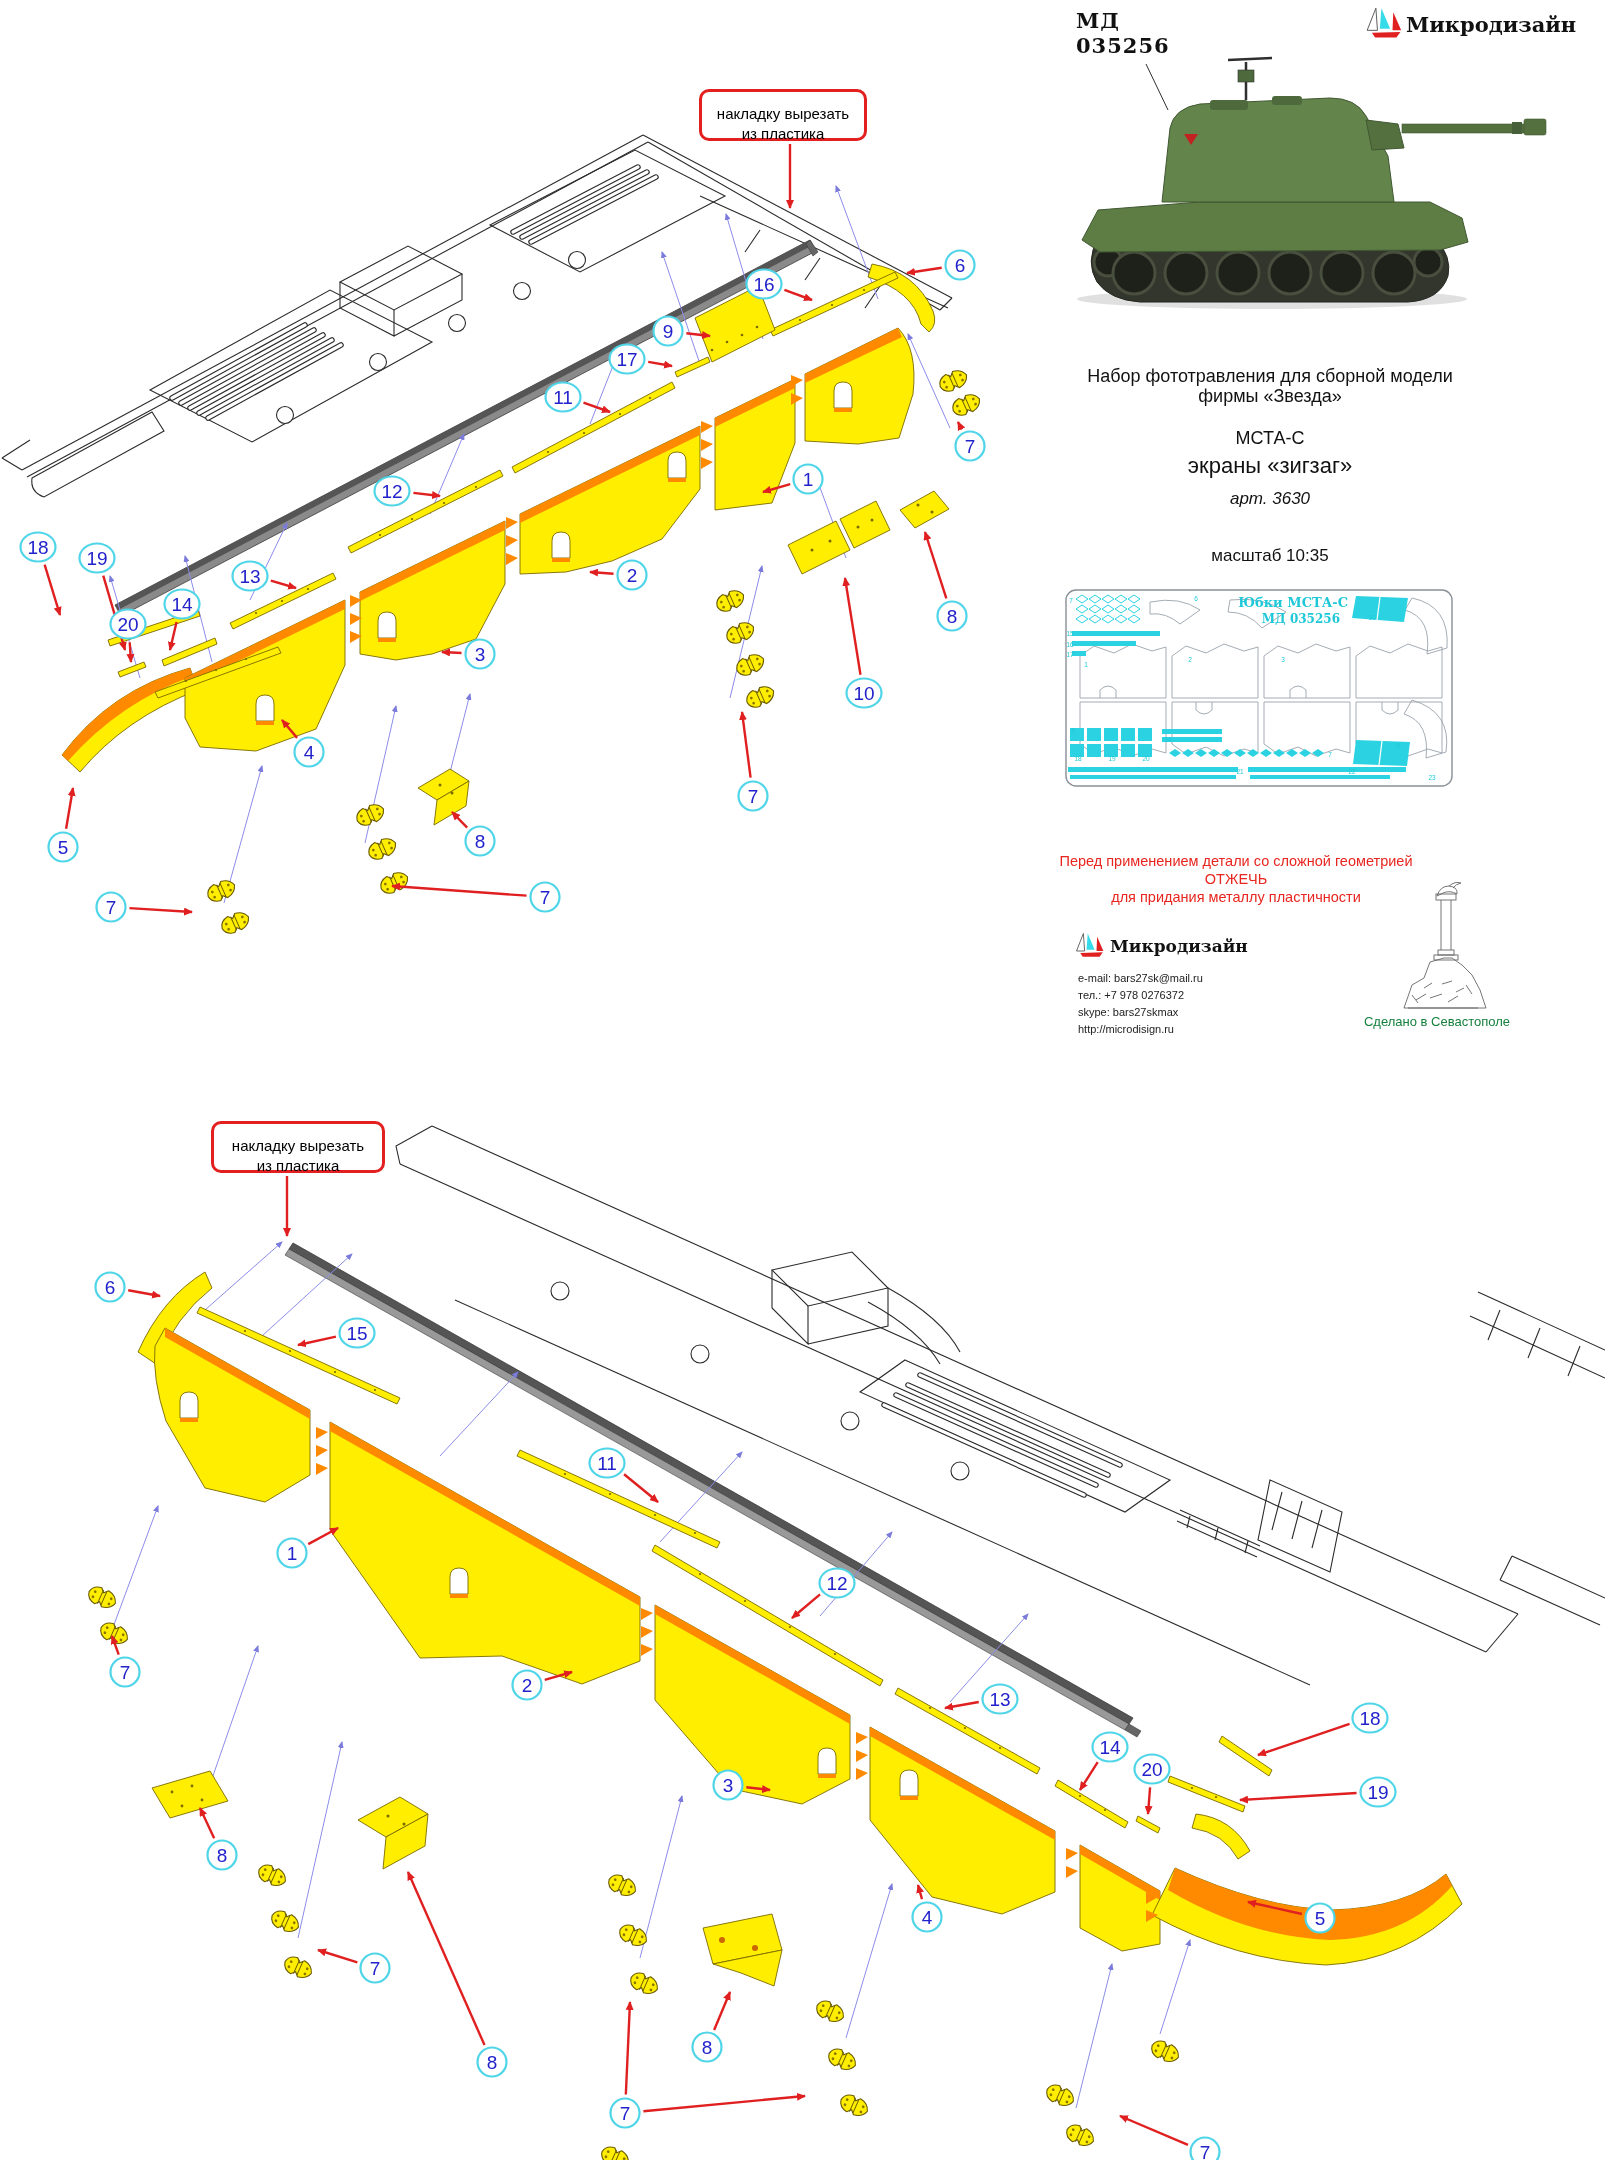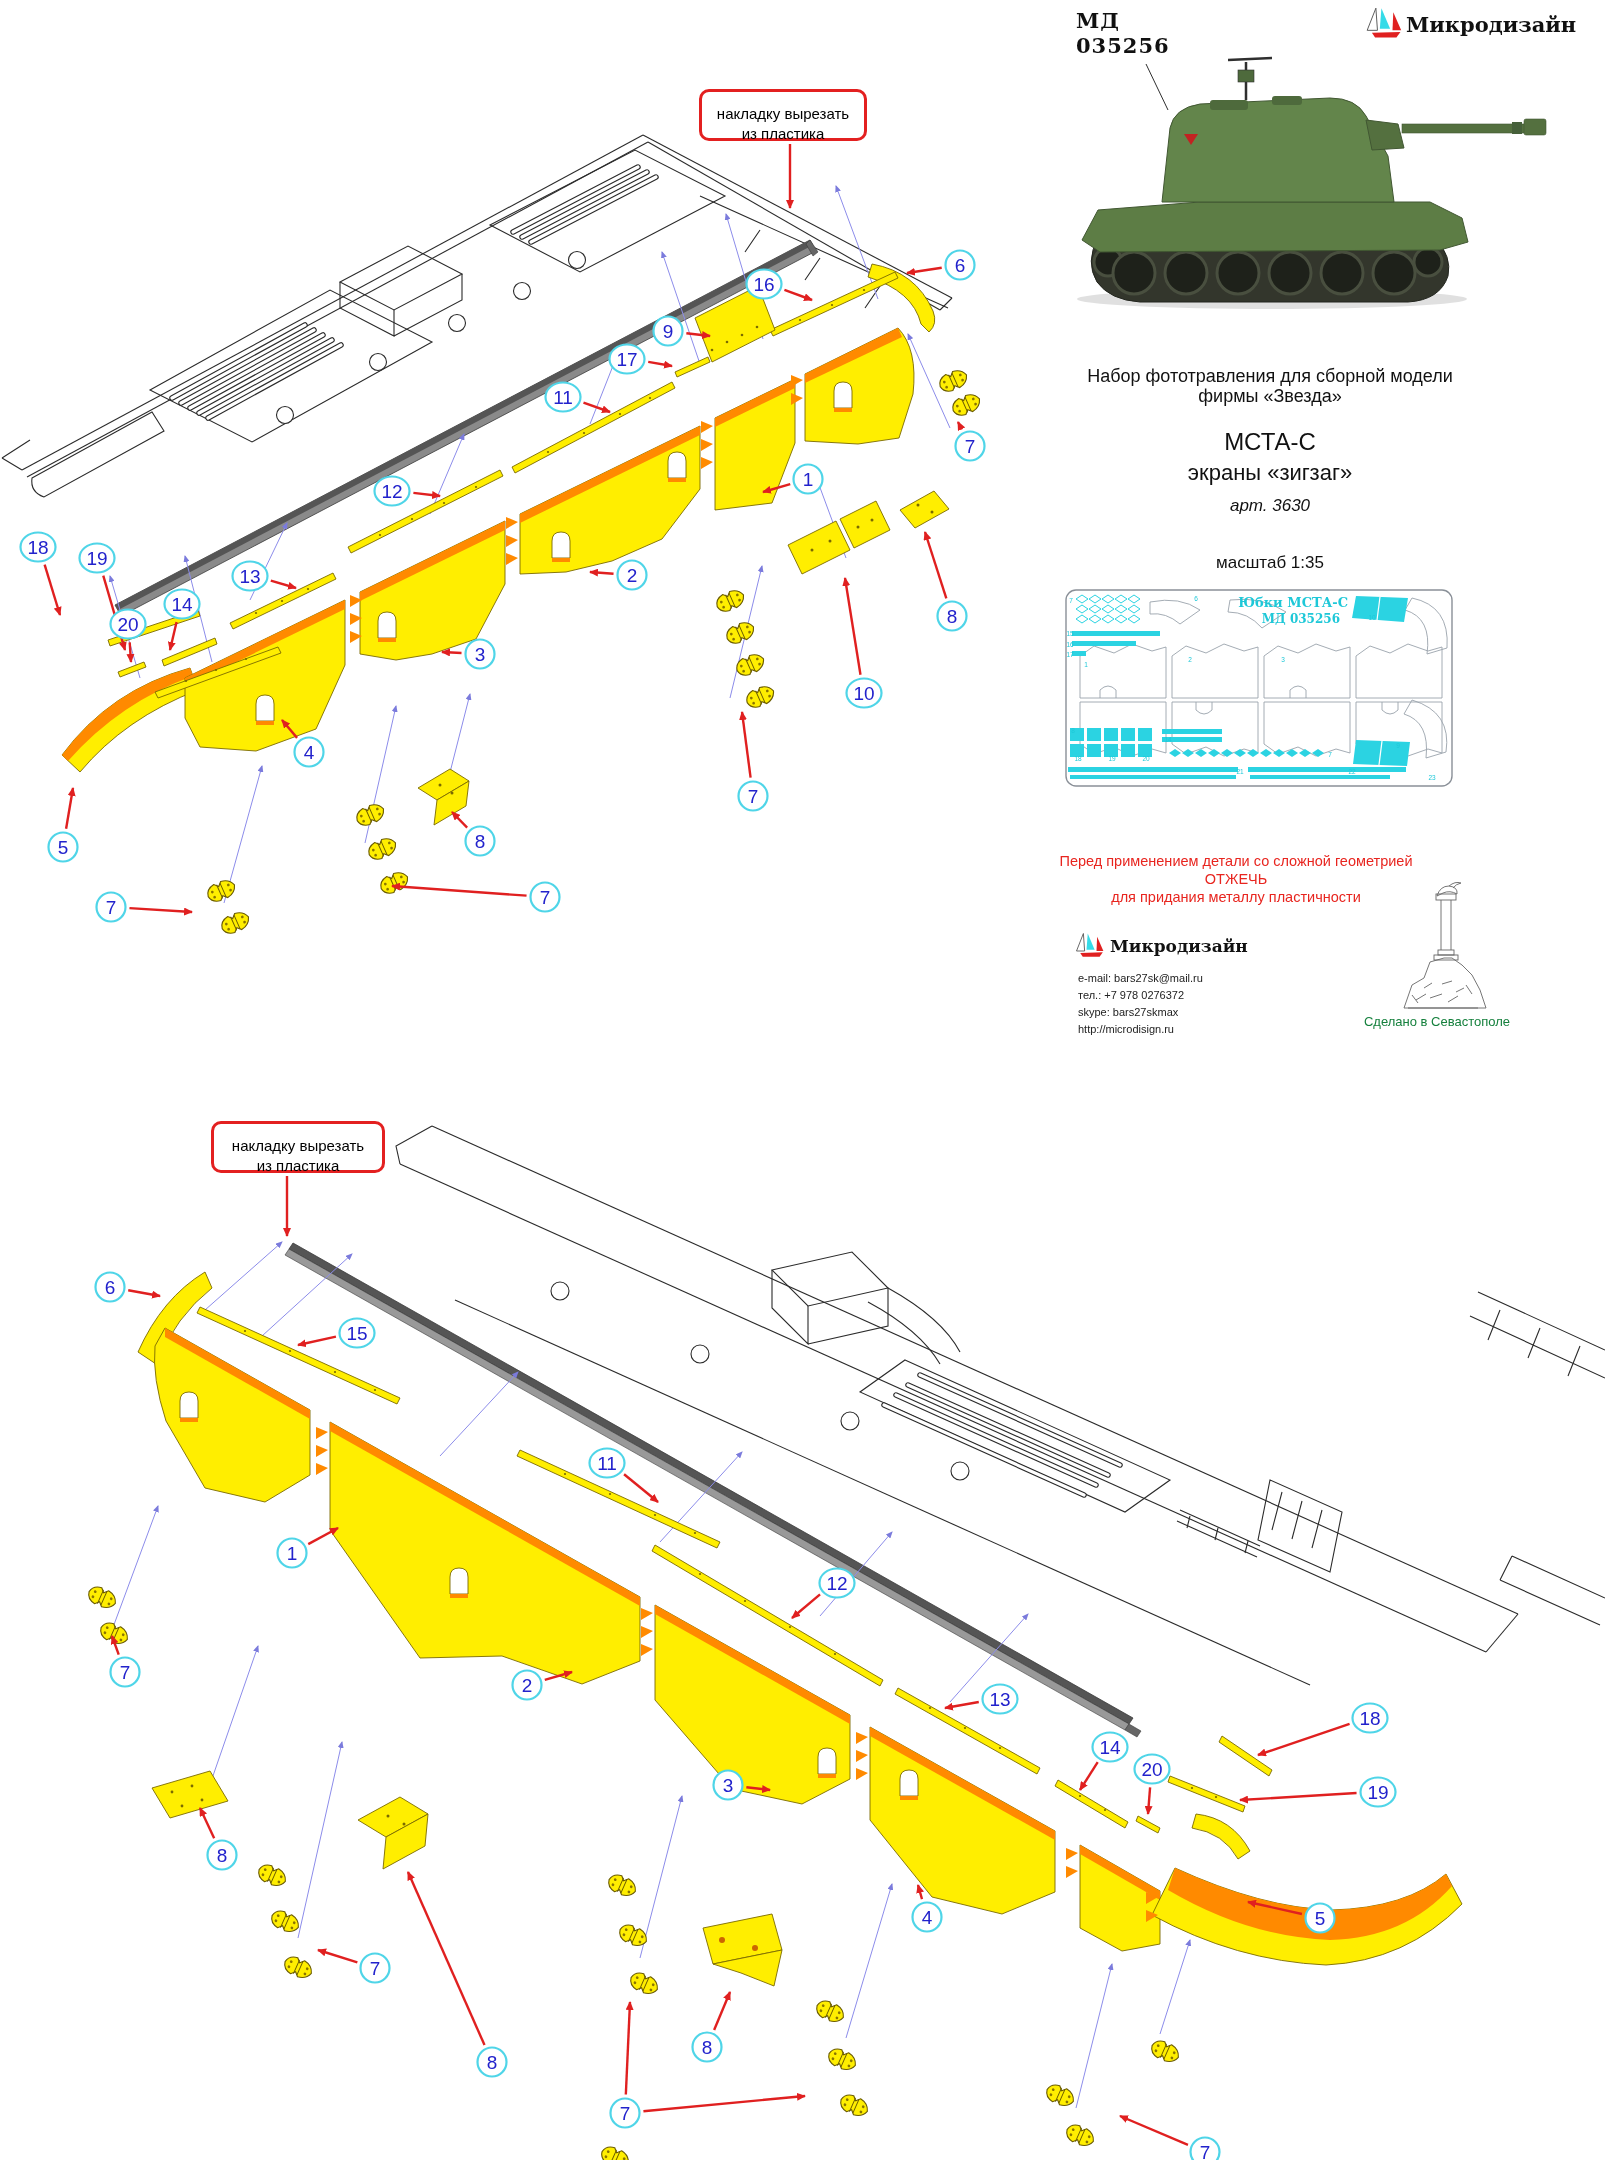--- a/index.html
+++ b/index.html
@@ -6,21 +6,21 @@
   .page{position:relative;width:1605px;height:2160px;background:#fff;overflow:hidden;
         font-family:"Liberation Sans",sans-serif;margin:0 auto;}
   svg.layer{position:absolute;left:0;top:0;pointer-events:none;}
   .abs{position:absolute;}
   .brandfont{font-family:"DejaVu Serif",serif;font-weight:bold;}
   .code{left:1076px;top:8px;width:130px;font-size:21px;color:#111;letter-spacing:1px;}
   .brand-top{left:1364px;top:2px;display:flex;align-items:center;gap:4px;}
   .brand-top .bt{font-size:21px;color:#111;}
   .titleblock{left:1060px;top:366px;width:420px;text-align:center;color:#111;}
   .titleblock .t1{font-size:18px;line-height:20px;}
-  .titleblock .t3{font-size:24px;margin-top:22px;}
+  .titleblock .t3{font-size:18px;margin-top:22px;}
   .titleblock .t4{font-size:22px;margin-top:4px;}
   .titleblock .t5{font-size:17px;margin-top:10px;font-style:italic;}
   .titleblock .t6{font-size:17px;margin-top:37px;}
   .warning{left:1016px;top:852px;width:440px;text-align:center;color:#e8251f;
            font-size:14.5px;line-height:18px;}
   .contact{left:1074px;top:928px;width:260px;}
   .contact .row{display:flex;align-items:center;gap:6px;}
   .contact .cb{font-size:17px;color:#111;}
   .contact .lines{font-size:11px;line-height:17px;color:#222;margin-top:6px;margin-left:4px;}
   .madein{left:1352px;top:1014px;width:170px;text-align:center;font-size:13px;color:#15803d;}
@@ -655,21 +655,21 @@
   </svg>
   <span class="bt brandfont">Микродизайн</span>
 </div>
 
 <div class="abs titleblock">
   <div class="t1">Набор фототравления для сборной модели</div>
   <div class="t1">фирмы «Звезда»</div>
   <div class="t3">МСТА-С</div>
   <div class="t4">экраны «зигзаг»</div>
   <div class="t5">арт. 3630</div>
-  <div class="t6">масштаб 1:35</div>
+  <div class="t6">масштаб 10:35</div>
 </div>
 
 <div class="abs warning">
   <div>Перед применением детали со сложной геометрией</div>
   <div>ОТЖЕЧЬ</div>
   <div>для придания металлу пластичности</div>
 </div>
 
 <div class="abs contact">
   <div class="row">

